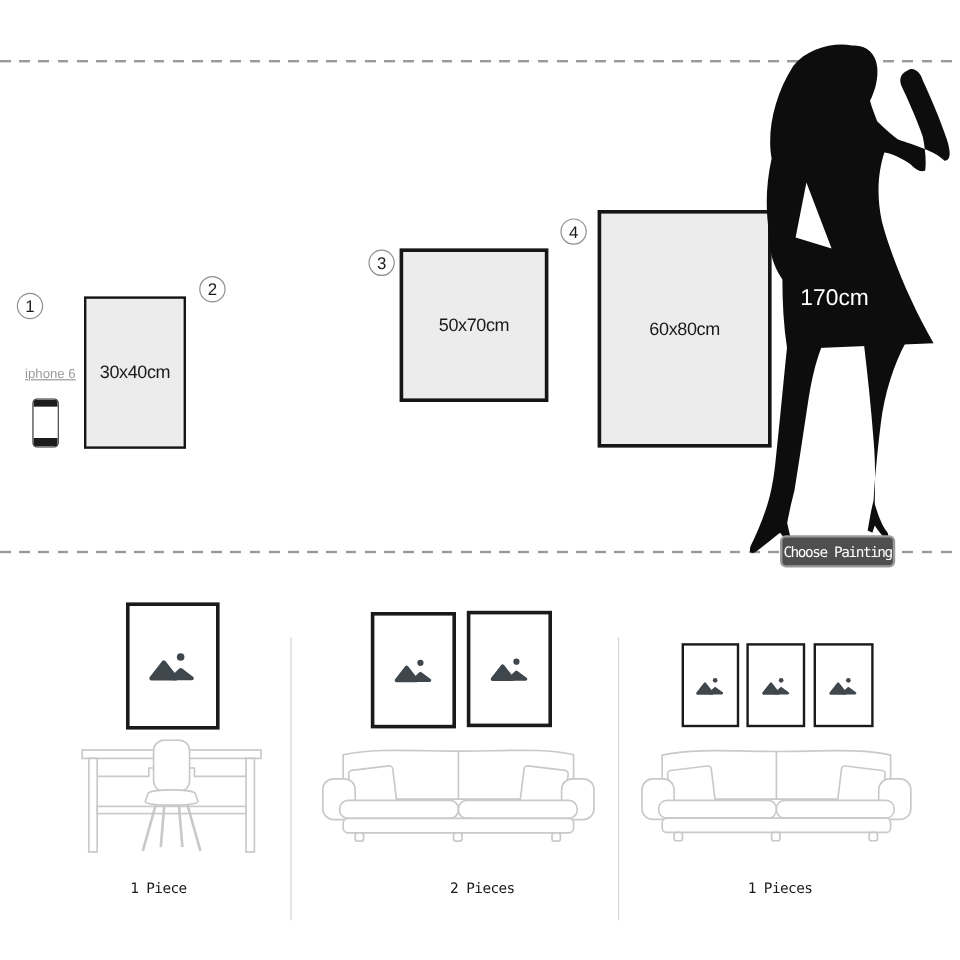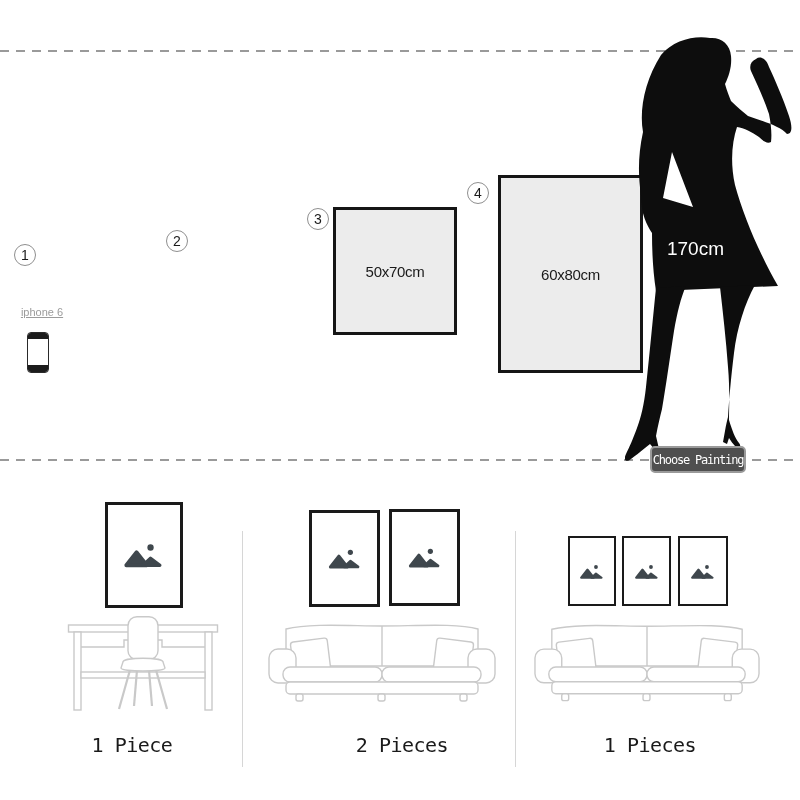--- a/index.html
+++ b/index.html
@@ -39,36 +39,39 @@
   }
   .vdivider{position:absolute;top:531px;width:1px;height:236px;background:#d6d6d6;}
   .preview-frame{
     position:absolute;background:#ffffff;border:3px solid #1a1a1a;box-sizing:border-box;
     display:flex;align-items:center;justify-content:center;
   }
   .preview-frame.thin{border-width:2px;}
   .furniture{position:absolute;}
   .piece-label{
     position:absolute;top:733px;width:120px;text-align:center;
-    font-family:"DejaVu Sans Mono",monospace;font-size:20px;letter-spacing:-0.5px;color:#1a1a1a;
+    font-family:"DejaVu Sans Mono",monospace;font-size:12px;letter-spacing:-0.5px;color:#1a1a1a;
   }
 </style>
 </head>
 <body>
 
 <div id="canvas">
 
   <div class="dashline" style="top:50px"></div>
   <div class="dashline" style="top:459px"></div>
 
   <div class="circle-num" style="left:14px;top:244px">1</div>
   <div class="circle-num" style="left:166px;top:230px">2</div>
   <div class="circle-num" style="left:307px;top:208px">3</div>
   <div class="circle-num" style="left:467px;top:182px">4</div>
 
+  <div class="size-frame" style="left:70px;top:247px;width:85px;height:127px;border-width:2px">
+    <span class="size-label">30x40cm</span>
+  </div>
   <div class="size-frame" style="left:333px;top:207px;width:124px;height:128px">
     <span class="size-label">50x70cm</span>
   </div>
   <div class="size-frame" style="left:498px;top:175px;width:145px;height:198px">
     <span class="size-label">60x80cm</span>
   </div>
 
   <div class="phone-label">iphone 6</div>
   <div class="phone">
     <div class="ph-top"></div>

